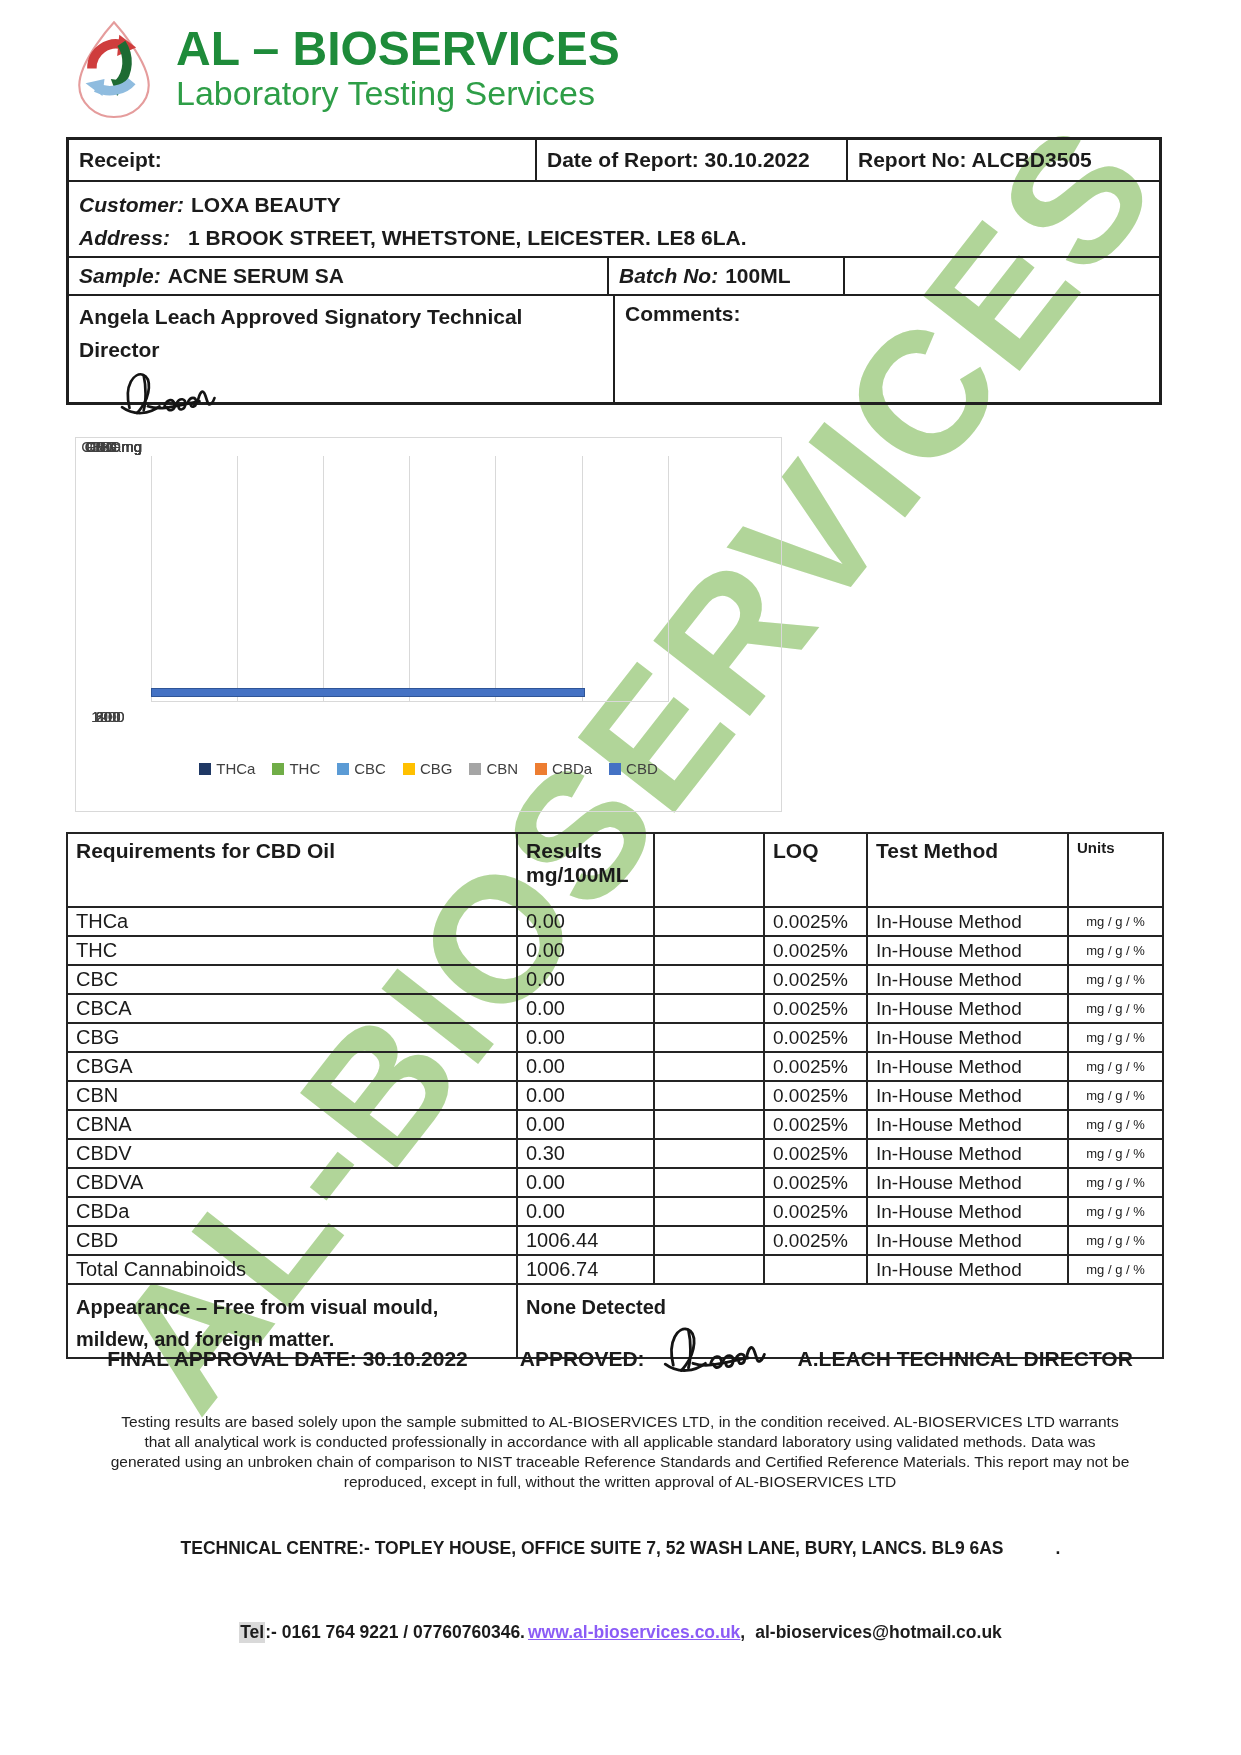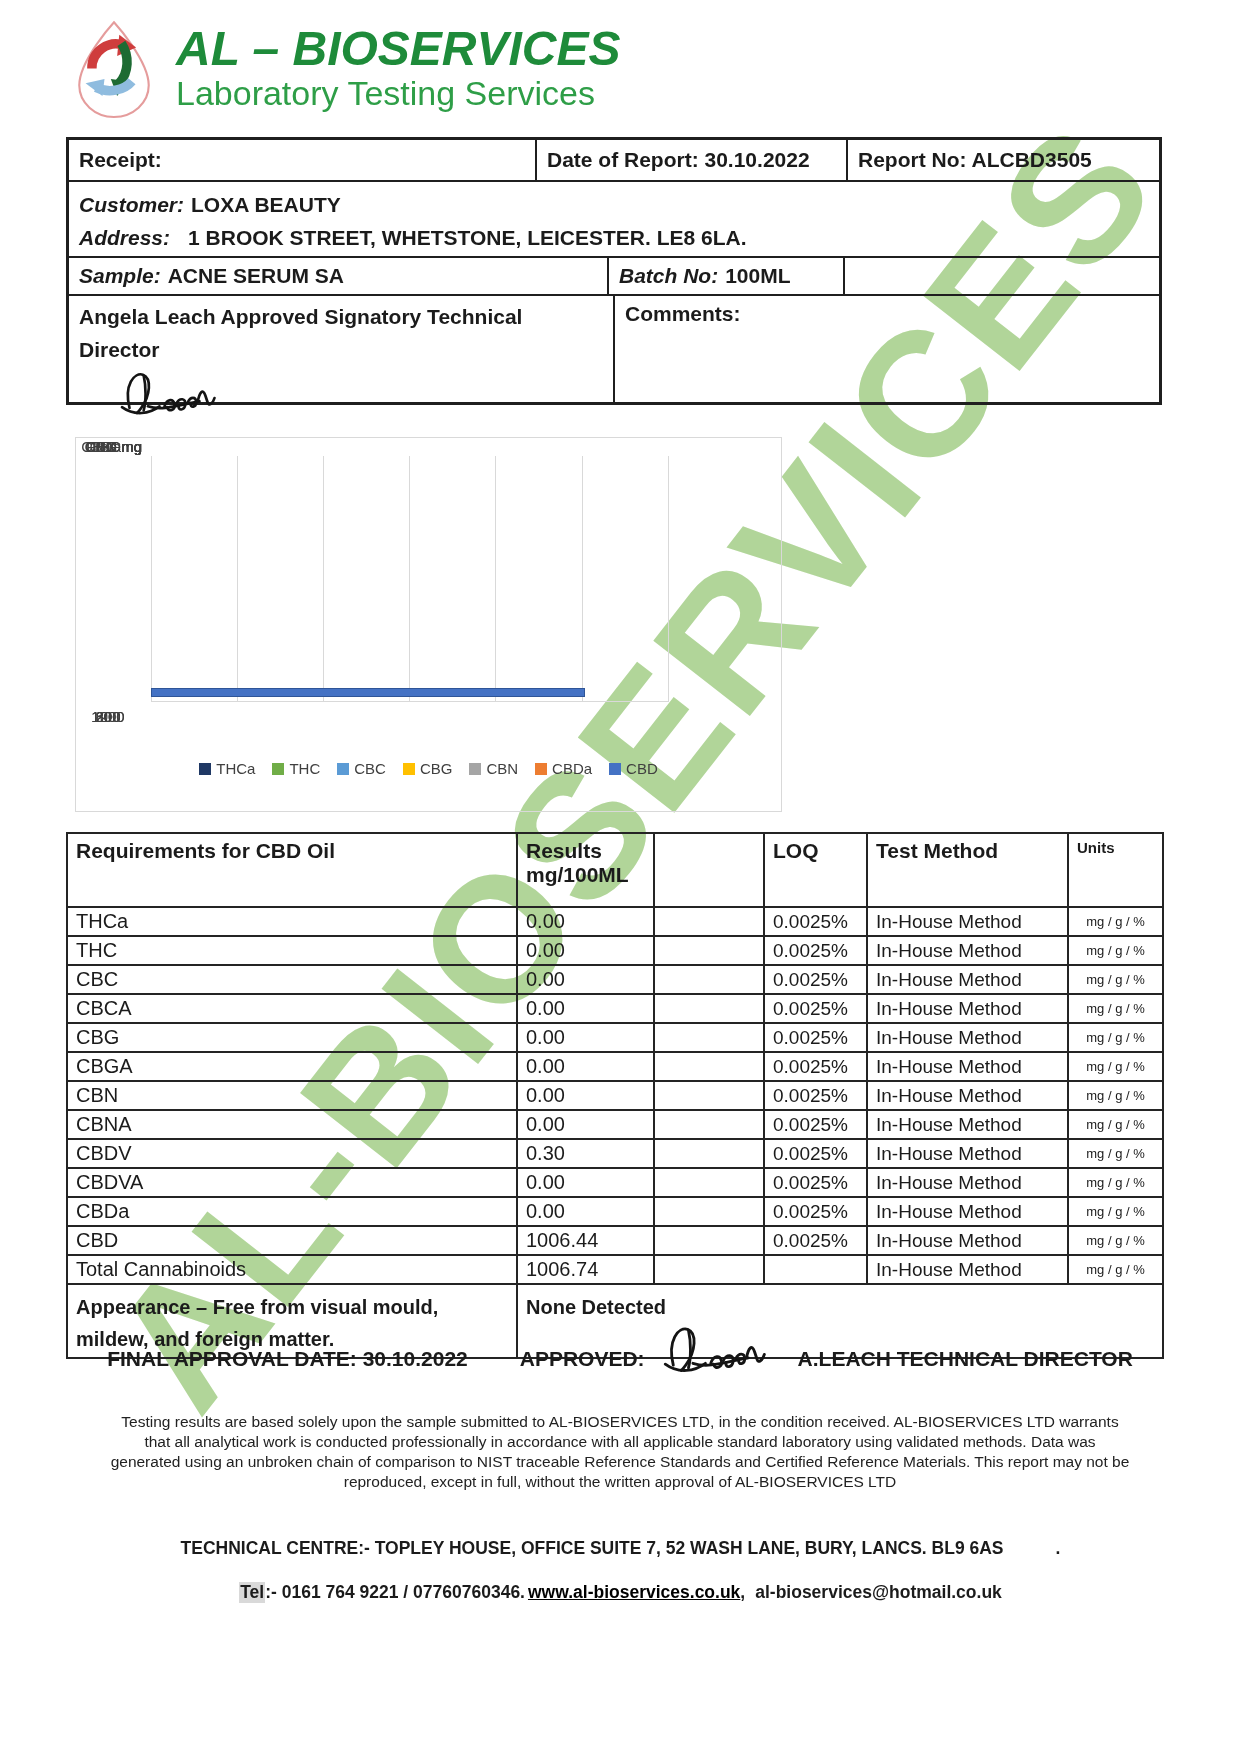--- a/index.html
+++ b/index.html
@@ -14,21 +14,21 @@
     position:absolute; left:70px; top:1320px; z-index:1;
     transform:rotate(-52deg); transform-origin:0 0;
     font-size:178px; font-weight:bold; letter-spacing:4px;
     color:#a9d18e; opacity:.9; white-space:nowrap;
   }
   .layer { position:absolute; z-index:2; }
   
   .header { left:64px; top:18px; display:flex; align-items:flex-start; }
   .logo { width:100px; height:100px; }
   .titles { margin-left:12px; padding-top:6px; }
-  .title { font-size:48px; font-weight:bold; color:#1e8b3a; line-height:1.05;font-style:italic; }
+  .title { font-size:48px; font-weight:bold; color:#1e8b3a; line-height:1.05; }
   .subtitle { font-size:34px; color:#2e9e47; line-height:1.15; }
   
   .info-table { left:66px; top:137px; width:1096px; border:3px solid #1f1f1f; font-weight:bold; font-size:21px; }
   .irow { display:flex; border-bottom:2px solid #1f1f1f; }
   .irow:last-child { border-bottom:none; }
   .icell { padding:6px 10px; border-right:2px solid #1f1f1f; display:flex; align-items:center; }
   .icell:last-child { border-right:none; }
   .r1 { height:42px; }
   .r2 { height:76px; }
   .r3 { height:38px;justify-content:space-between; }
@@ -72,21 +72,21 @@
   
   .approval { left:40px; top:1340px; width:1160px; display:flex; justify-content:center; align-items:center; font-weight:bold; font-size:21px; gap:14px; }
   .sig-approve { width:125px; height:58px; margin-top:-20px; }
   .spacer24 { width:24px; }
   
   .disclaimer { left:110px; top:1412px; width:1020px; text-align:center; font-size:15.5px; line-height:1.3; color:#222; }
   .techline { left:0; top:1538px; width:1241px; text-align:center; font-weight:bold; font-size:17.5px; }
   .tech-period { margin-left:52px; }
   .telline { left:0; top:1582px; width:1241px; display:flex; justify-content:center; align-items:baseline; font-weight:bold; font-size:17.5px; }
   .tel-label { background:#d9d9d9; padding:0 1px; }
-  .tel-link { color:#000000; margin-left:3px; }
+  .tel-link { color:#8b5cf6; margin-left:3px;margin-top:40px; }
   .tel-email { margin-left:10px; }
   svg.defs { position:absolute; width:0; height:0; }
 </style>
 </head>
 <body>
 
 <svg class="defs" xmlns="http://www.w3.org/2000/svg">
   <symbol id="sig" viewBox="0 0 140 60">
     <g fill="none" stroke="#141414" stroke-width="3.2" stroke-linecap="round" stroke-linejoin="round">
       <path d="M16,48 C9,20 22,5 32,8 C43,12 41,33 30,48 C28,51 26,53 25,54"></path>

